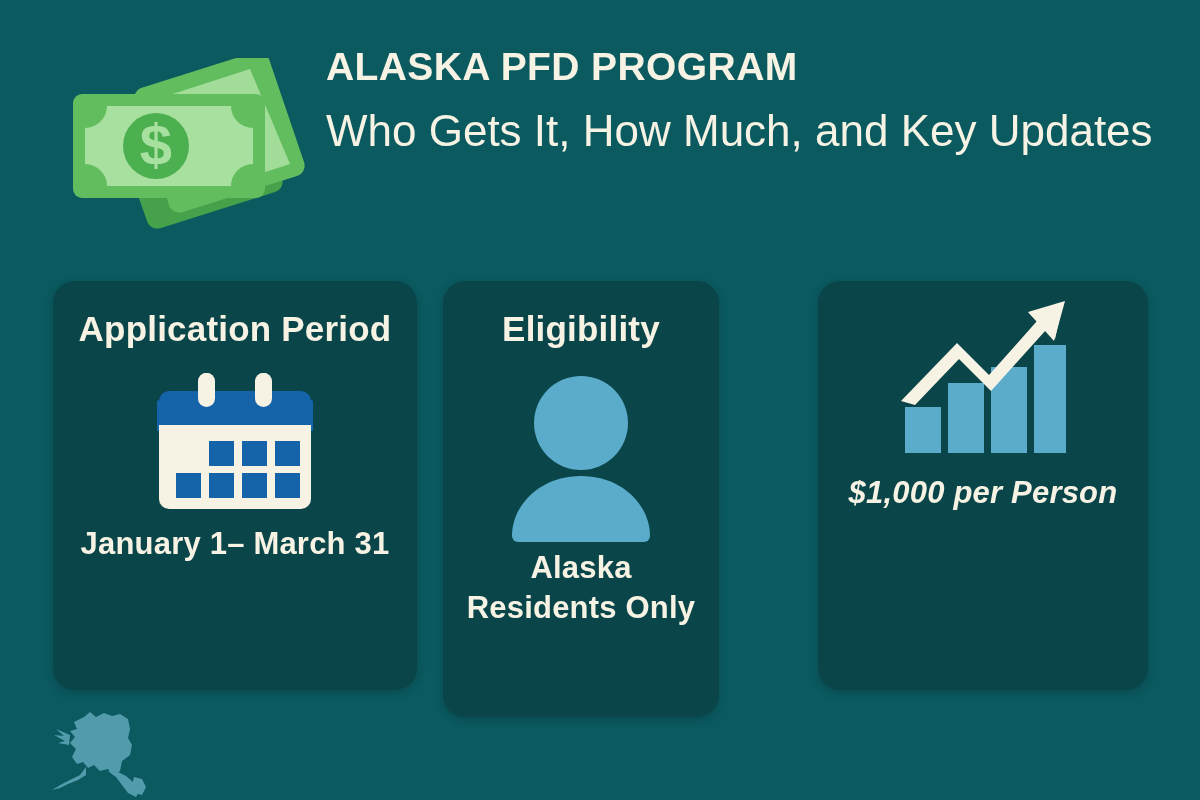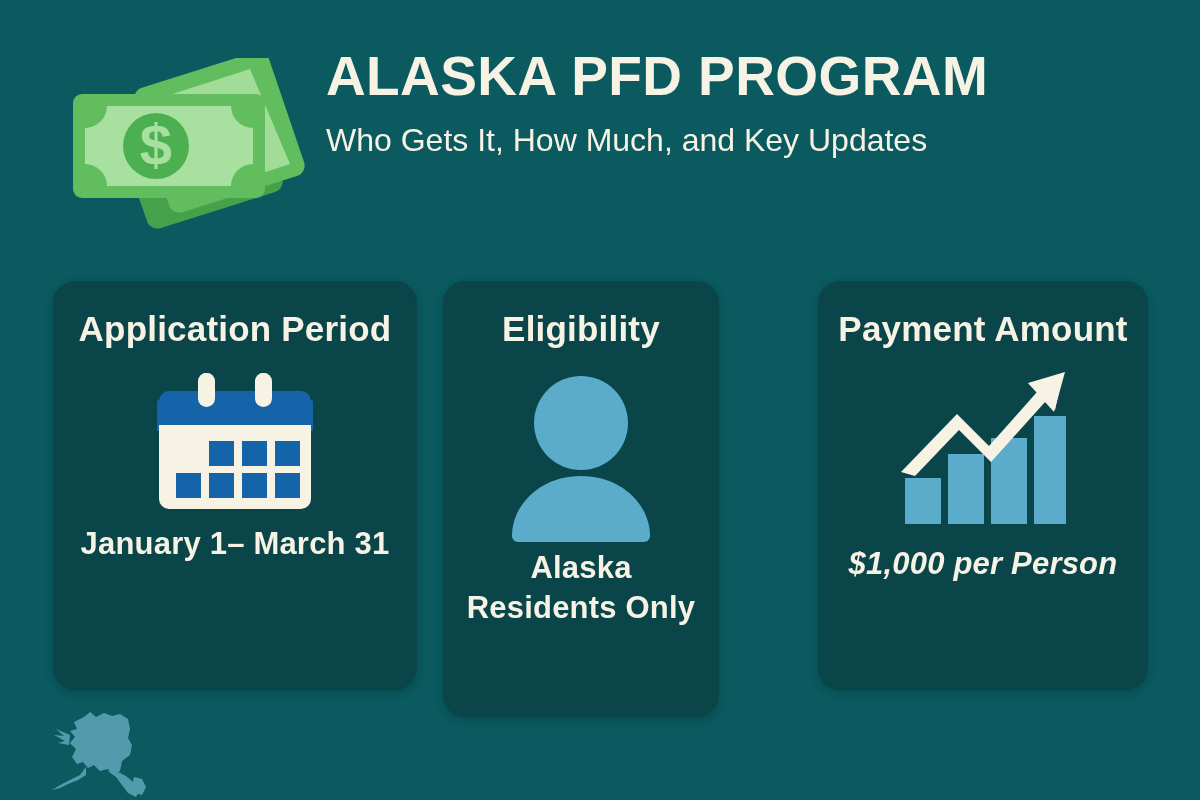--- a/index.html
+++ b/index.html
@@ -37,30 +37,30 @@
     height: 175px;
   }
   .title-block {
     position: absolute;
     left: 326px;
     top: 44px;
     width: 820px;
   }
   .title-line {
     color: #f6f2e4;
-    font-size: 55px;
+    font-size: 39px;
     font-weight: bold;
     letter-spacing: 0.4px;
     line-height: 1.17;
     text-transform: uppercase;
     white-space: nowrap;
   }
   .subtitle {
     color: #f6f2e4;
-    font-size: 32px;
+    font-size: 44px;
     font-weight: normal;
     line-height: 1.3;
     margin-top: 12px;
     white-space: nowrap;
   }
 
   
   .cards {
     position: absolute;
     left: 0;
@@ -197,21 +197,20 @@
         <svg viewBox="0 0 166 166" width="166" height="166" xmlns="http://www.w3.org/2000/svg">
           <circle cx="83" cy="47" r="47" fill="#5aacca"></circle>
           <path d="M83 100 C124 100 152 129 152 160 a6 6 0 0 1 -6 6 H20 a6 6 0 0 1 -6 -6 C14 129 42 100 83 100 Z" fill="#5aacca"></path>
         </svg>
       </div>
 
       <div class="card-value c2-value">Alaska Residents Only</div>
     </div>
 
     <div class="card card-3">
-      <div class="card-title">Payment Amount</div>
 
       <div class="card-icon-wrap c3-icon">
         <svg viewBox="0 0 172 160" width="172" height="160" xmlns="http://www.w3.org/2000/svg">
 
           <rect x="8" y="112" width="36" height="46" fill="#5aacca"></rect>
           <rect x="51" y="88" width="36" height="70" fill="#5aacca"></rect>
           <rect x="94" y="72" width="36" height="86" fill="#5aacca"></rect>
           <rect x="137" y="50" width="32" height="108" fill="#5aacca"></rect>
 
           <path d="M4 106 L60 48 L92 80 L140 26 L132 18 L166 8 L158 44 L149 35 L94 96 L62 64 L18 110 Z" fill="#f6f2e4"></path>

